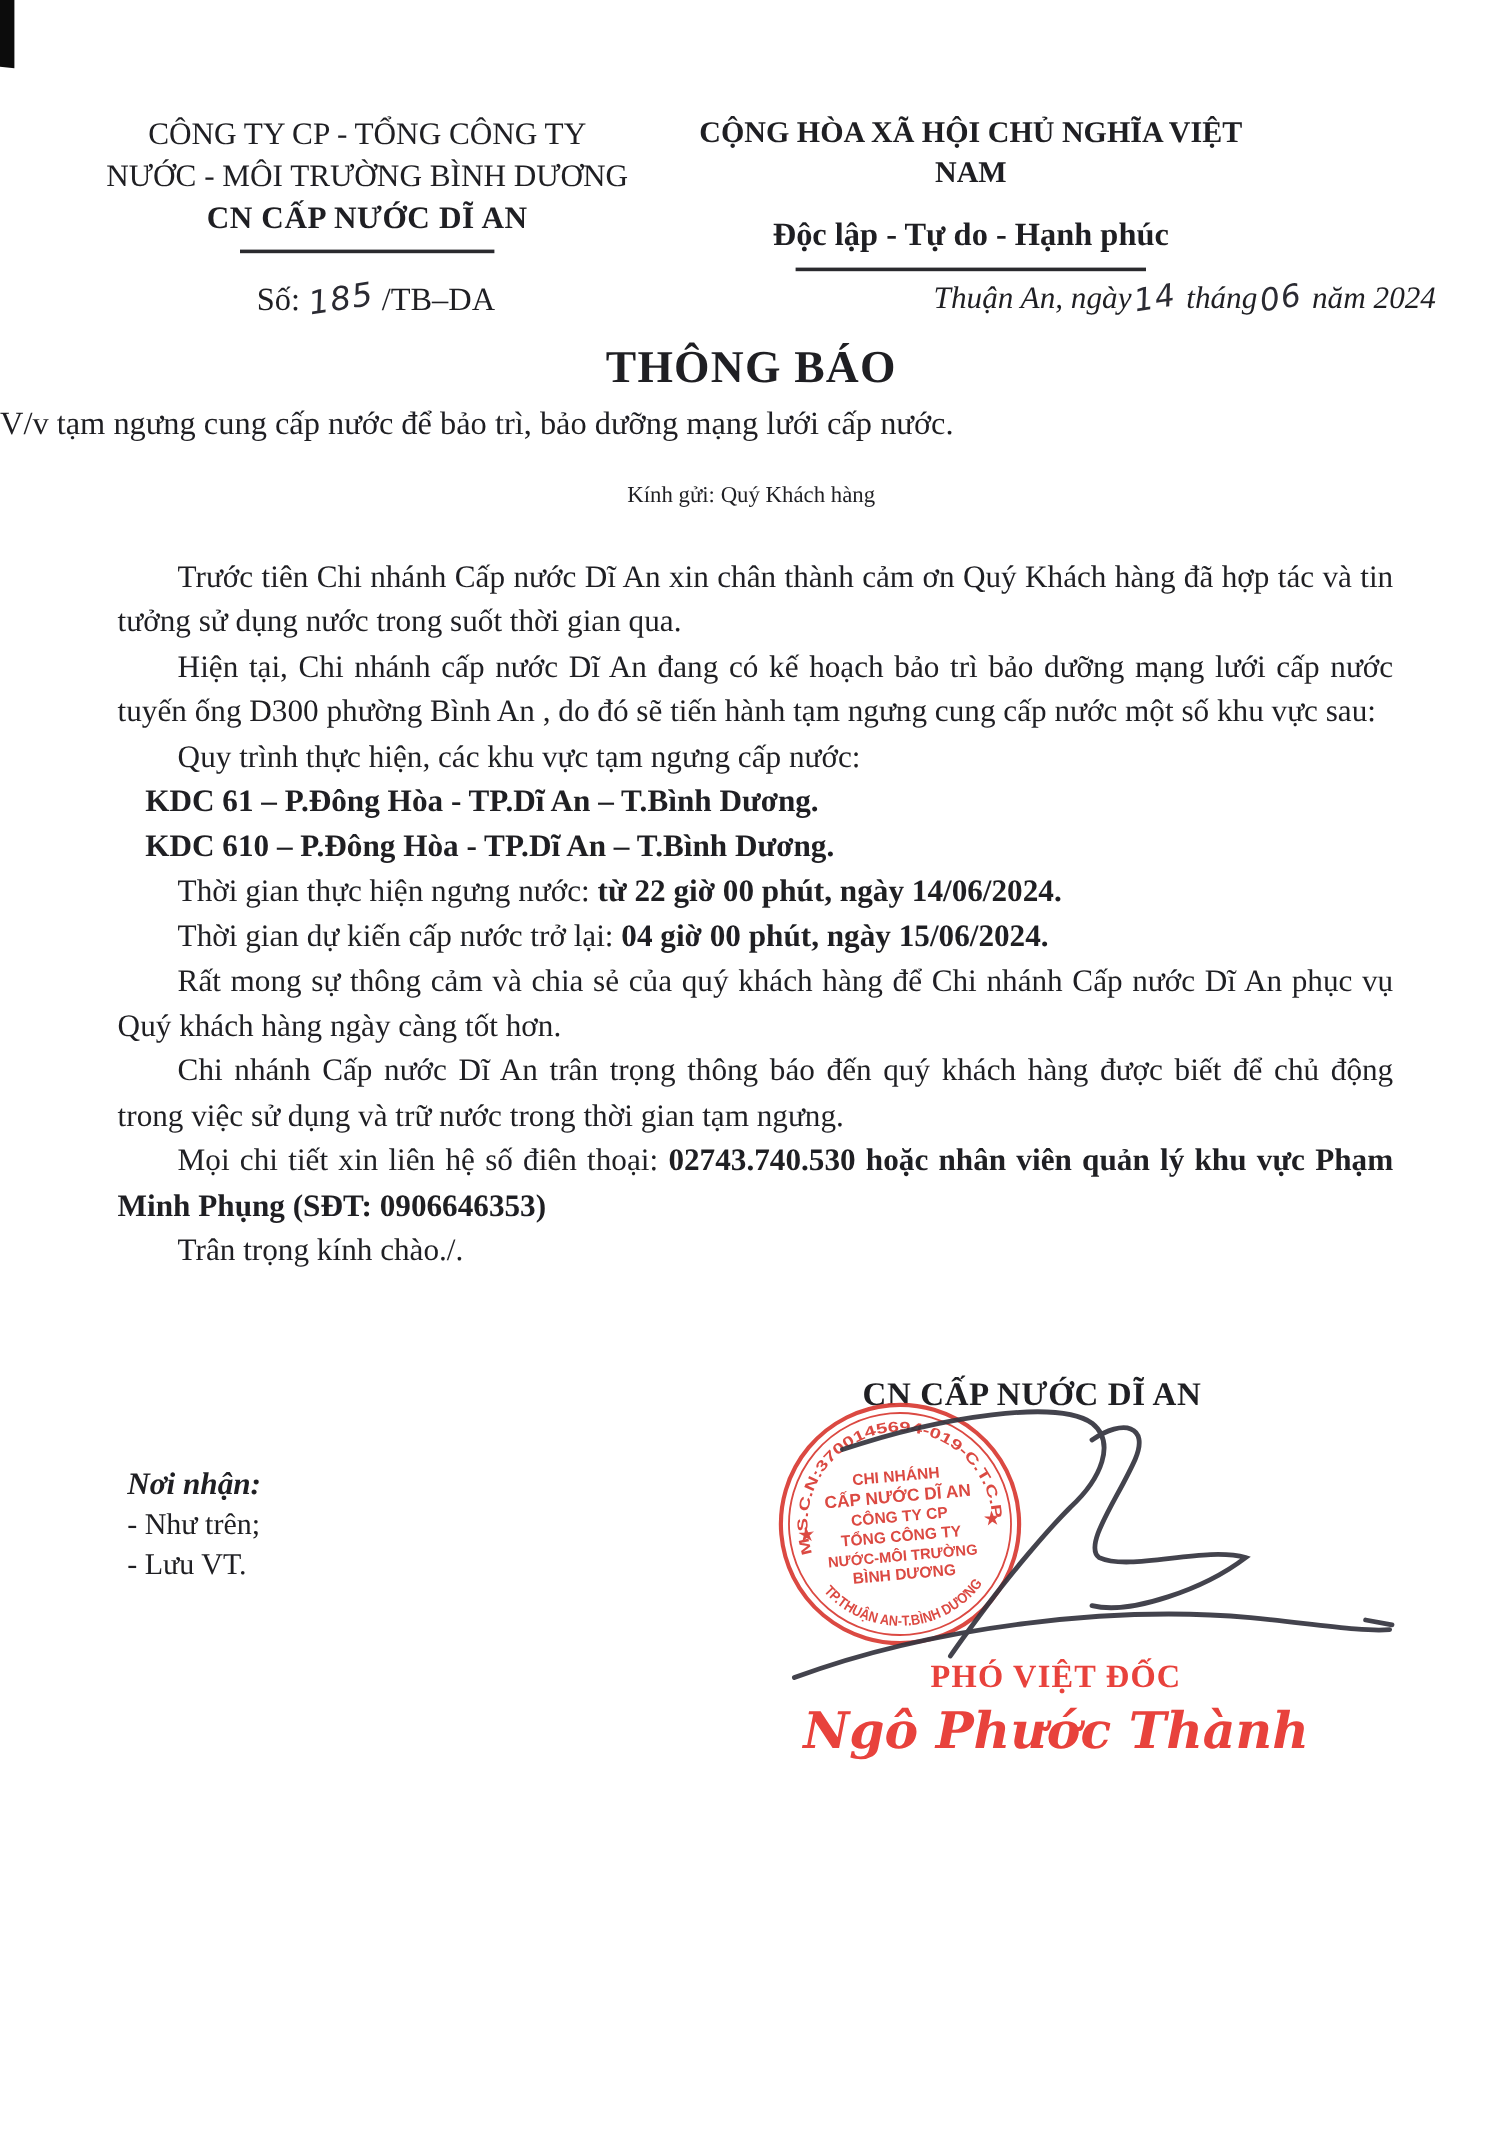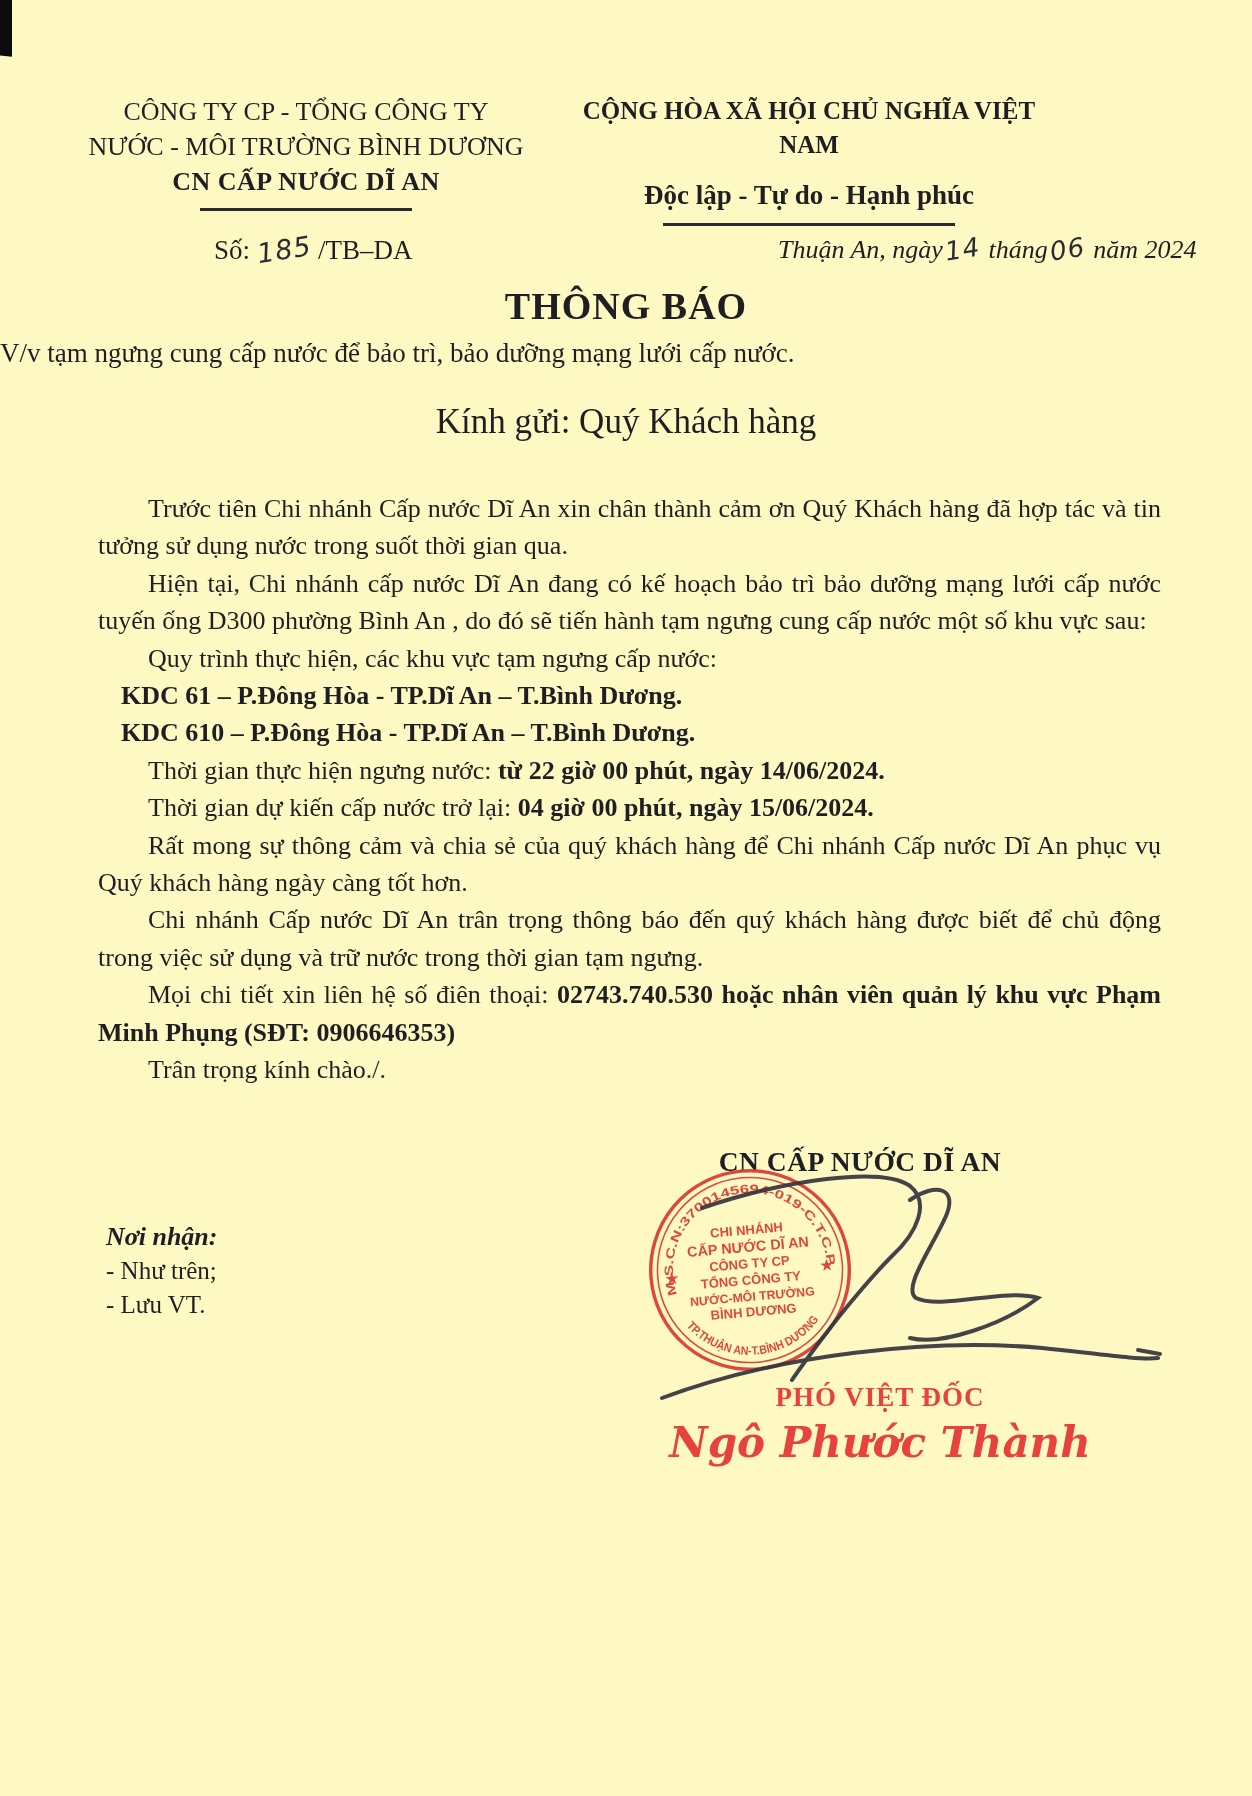--- a/index.html
+++ b/index.html
@@ -1,20 +1,20 @@
 <!DOCTYPE html>
 <html><head>
 <meta charset="utf-8">
 <style>
   html,body{margin:0;padding:0;background:#e8e8e6;}
   .page{
     position:relative;
     width:1252px;height:1796px;
     margin:0 auto;
-    background:#fef9c3;
+    background:#ffffff;
     font-family:"Liberation Serif", serif;
     color:#1f1f23;
     overflow:hidden;
   }
   .abs{position:absolute;}
   .center{text-align:center;}
 
   .scan-corner{
     position:absolute;left:-4px;top:-6px;width:16px;height:62px;
     background:#0c0c0c;transform:skewY(6deg);
@@ -35,23 +35,23 @@
     font-style:italic;font-size:27px;color:#2b2b33;
     display:inline-block;transform:rotate(-9deg);
     letter-spacing:1px;
   }
   .date-line{left:778px;top:234px;font-size:26px;font-style:italic;white-space:nowrap;}
   .date-line .hand{font-size:26px;margin:0 2px;}
 
   .doc-title{left:0;top:284px;width:1252px;text-align:center;
     font-size:38px;font-weight:bold;letter-spacing:1px;margin:0;}
   .doc-subtitle{left:0;top:338px;width:1252px;font-size:27px;}
-  .salutation{left:0;top:402px;width:1252px;text-align:center;font-size:35px;}
+  .salutation{left:0;top:402px;width:1252px;text-align:center;font-size:19px;}
 
-  .body{left:98px;top:462px;width:1063px;font-size:26px;line-height:37.4px;text-align:justify;margin-top:28px;}
+  .body{left:98px;top:462px;width:1063px;font-size:26px;line-height:37.4px;text-align:justify;}
   .body p{margin:0;text-indent:50px;}
   .body p.kdc{text-indent:23px;font-weight:bold;}
   .body b{font-weight:bold;}
 
   .recipients{left:106px;top:1220px;font-size:25px;line-height:34px;}
   .recipients .label{font-weight:bold;font-style:italic;font-size:26px;}
 
   .sign-company{left:630px;top:1146px;width:460px;text-align:center;
     font-size:27.5px;font-weight:bold;letter-spacing:.5px;}
 

